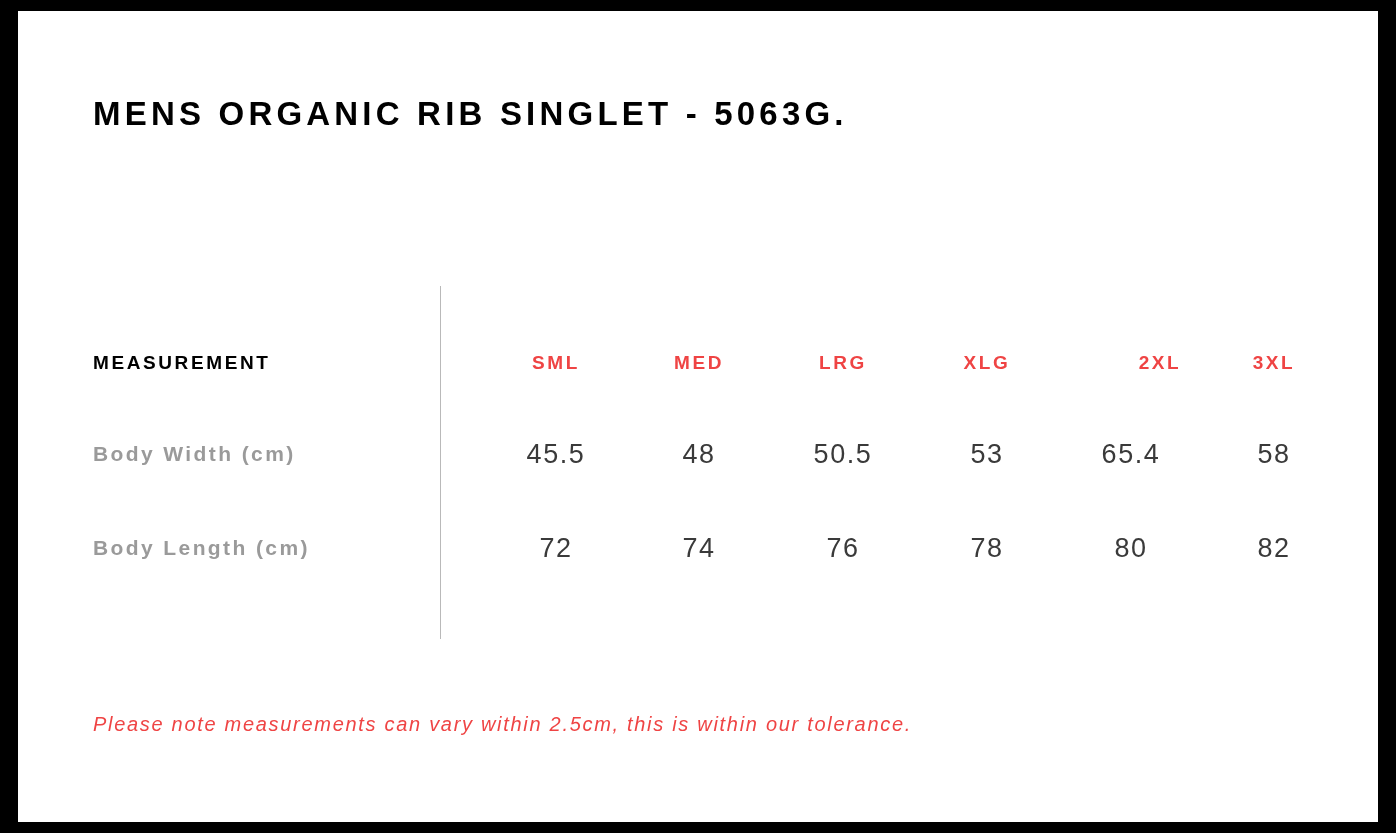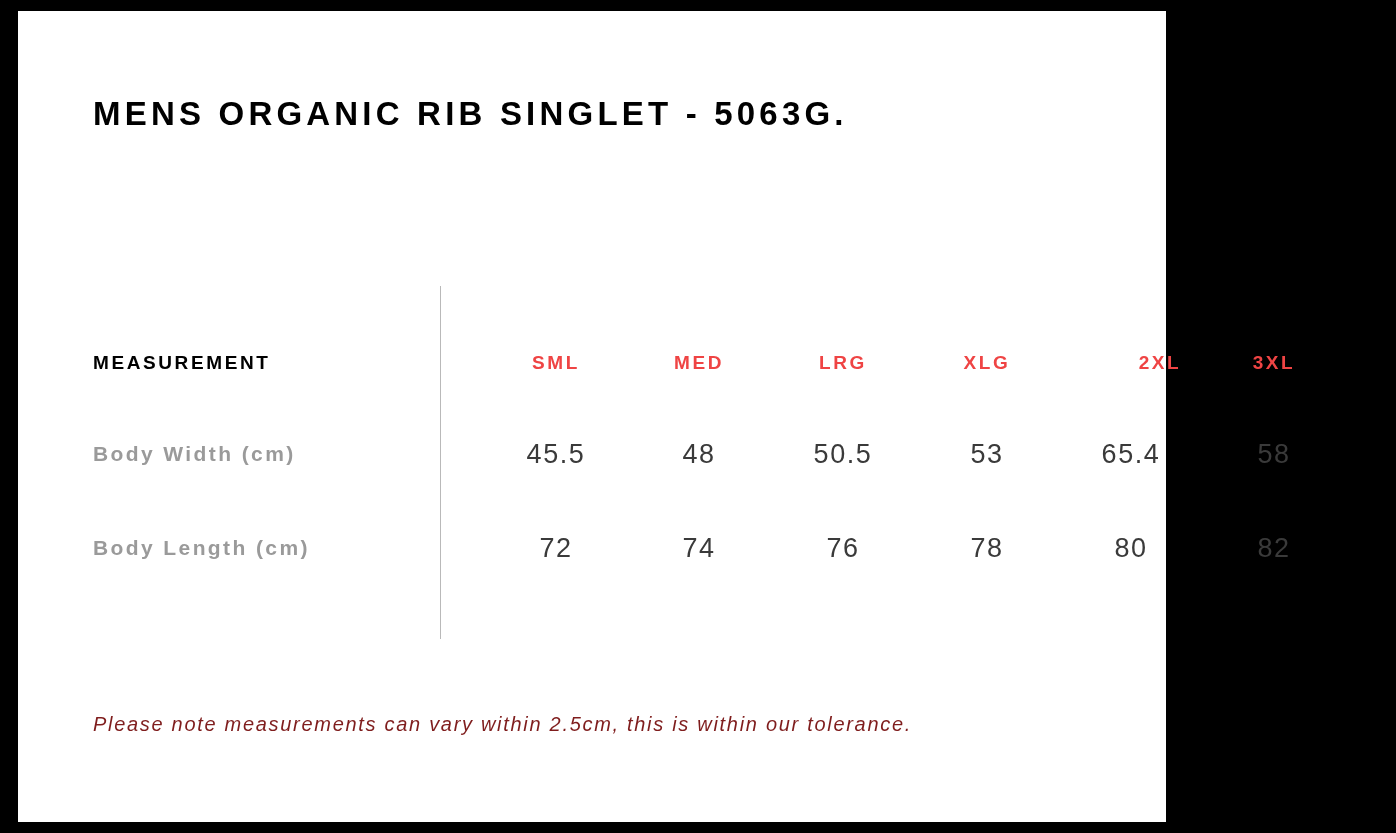--- a/index.html
+++ b/index.html
@@ -10,21 +10,21 @@
   body {
     width: 1396px;
     height: 833px;
     font-family: "Liberation Sans", sans-serif;
     overflow: hidden;
   }
   .page {
     position: absolute;
     left: 18px;
     top: 11px;
-    width: 1148px;
+    width: 1360px;
     height: 811px;
     background: #ffffff;
   }
   .title {
     position: absolute;
     left: 75px;
     top: 84px;
     font-size: 33px;
     font-weight: bold;
     letter-spacing: 4.2px;
@@ -83,21 +83,21 @@
     color: #3a3a3a;
     font-weight: normal;
   }
   .note {
     position: absolute;
     left: 75px;
     top: 702px;
     font-size: 20px;
     font-style: italic;
     letter-spacing: 1.7px;
-    color: #7f1d1d;
+    color: #ef4444;
     white-space: nowrap;
   }
 </style>
 </head>
 <body>
 
 <div class="page">
 
   <div class="title">MENS ORGANIC RIB SINGLET - 5063G.</div>
 

